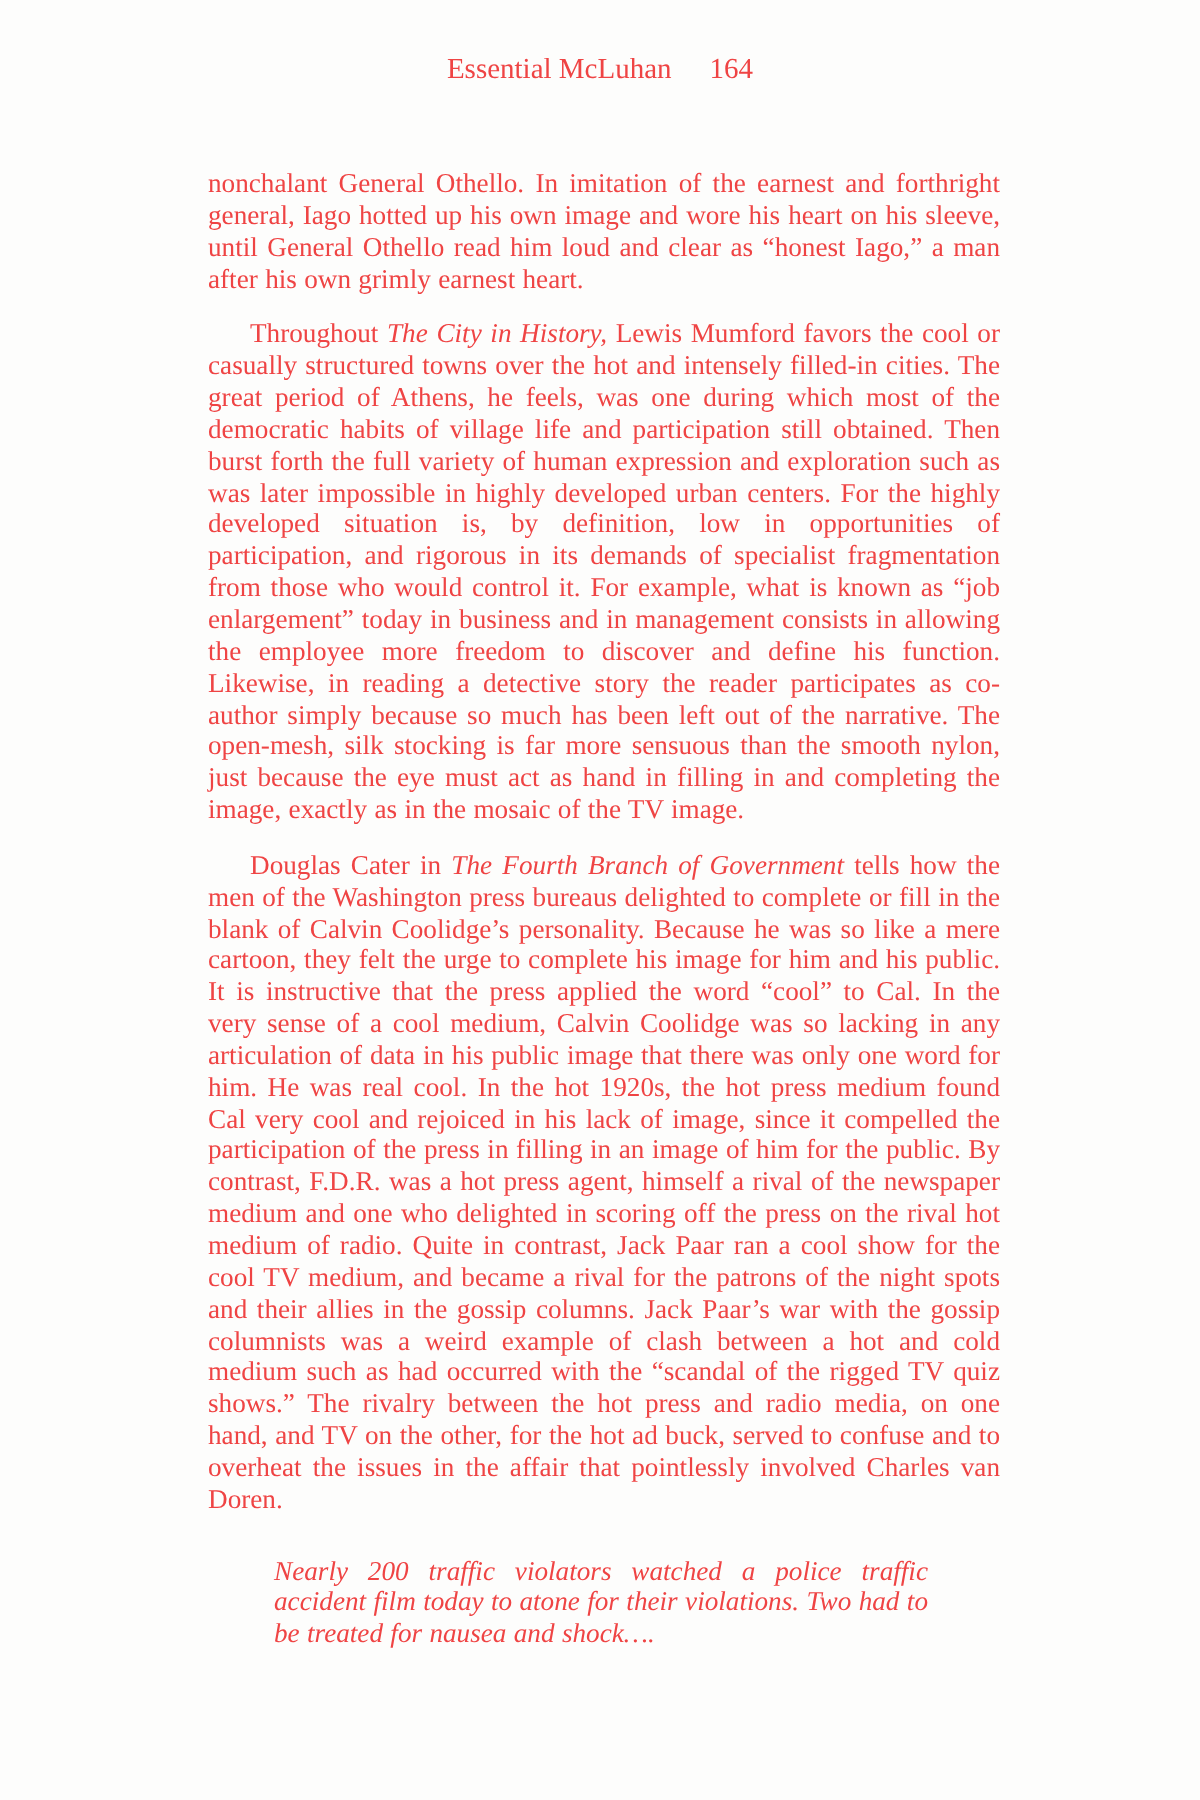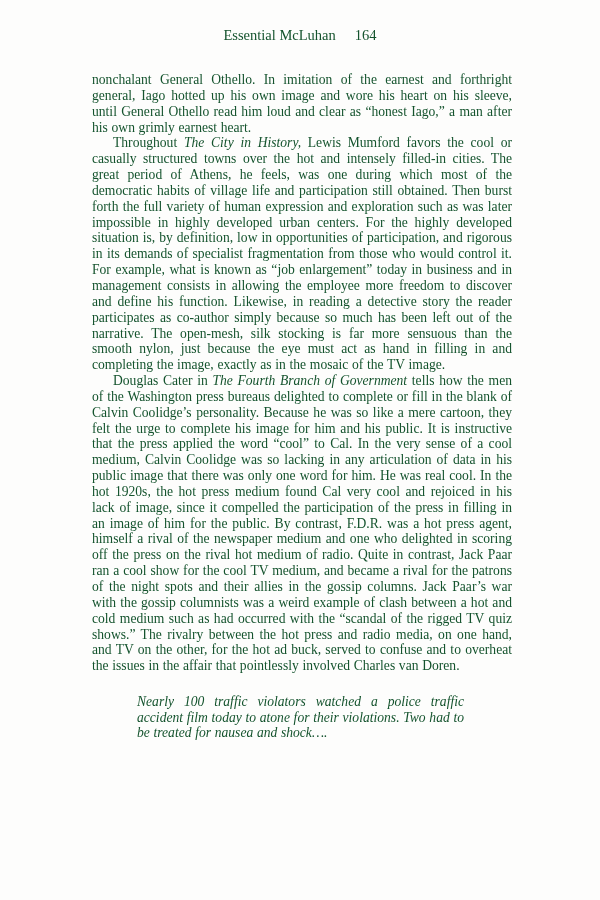--- a/index.html
+++ b/index.html
@@ -28,37 +28,37 @@
     left: 92px;
     top: 72px;
     width: 420px;
     font-size: 13.6px;
     line-height: 15.85px;
     text-align: justify;
     hyphens: none;
     -webkit-hyphens: none;
     word-spacing: 0.02em;
   }
-  .body-text p.para { margin: 0; }
+  .body-text p.para { margin: 12px; }
   .body-text p.para.indent { text-indent: 21px; }
   .ital { font-style: italic; }
   blockquote.quote {
     margin: 20px 48px 0 45px;
     font-style: italic;
     font-size: 13.6px;
     line-height: 15.5px;
     text-align: justify;
   }
 </style>
 </head>
 <body>
 
-<div class="page" style="background: rgb(253, 253, 252); color: #14532d;">
+<div class="page" style="background: rgb(253, 253, 252); color: #ef4444;">
   <div class="running-head">
     <span>Essential McLuhan</span><span class="page-number">164</span>
   </div>
   <div class="body-text">
       <p class="para"><span>nonchalant General Othello. In imitation of the earnest and forthright general, Iago hotted up his own image and wore his heart on his sleeve, until General Othello read him loud and clear as “honest Iago,” a man after his own grimly earnest heart.</span></p>
       <p class="para indent"><span>Throughout </span><span class="ital">The City in History,</span><span> Lewis Mumford favors the cool or casually structured towns over the hot and intensely filled-in cities. The great period of Athens, he feels, was one during which most of the democratic habits of village life and participation still obtained. Then burst forth the full variety of human expression and exploration such as was later impossible in highly developed urban centers. For the highly developed situation is, by definition, low in opportunities of participation, and rigorous in its demands of specialist fragmentation from those who would control it. For example, what is known as “job enlargement” today in business and in management consists in allowing the employee more freedom to discover and define his function. Likewise, in reading a detective story the reader participates as co-author simply because so much has been left out of the narrative. The open-mesh, silk stocking is far more sensuous than the smooth nylon, just because the eye must act as hand in filling in and completing the image, exactly as in the mosaic of the TV image.</span></p>
       <p class="para indent"><span>Douglas Cater in </span><span class="ital">The Fourth Branch of Government</span><span> tells how the men of the Washington press bureaus delighted to complete or fill in the blank of Calvin Coolidge’s personality. Because he was so like a mere cartoon, they felt the urge to complete his image for him and his public. It is instructive that the press applied the word “cool” to Cal. In the very sense of a cool medium, Calvin Coolidge was so lacking in any articulation of data in his public image that there was only one word for him. He was real cool. In the hot 1920s, the hot press medium found Cal very cool and rejoiced in his lack of image, since it compelled the participation of the press in filling in an image of him for the public. By contrast, F.D.R. was a hot press agent, himself a rival of the newspaper medium and one who delighted in scoring off the press on the rival hot medium of radio. Quite in contrast, Jack Paar ran a cool show for the cool TV medium, and became a rival for the patrons of the night spots and their allies in the gossip columns. Jack Paar’s war with the gossip columnists was a weird example of clash between a hot and cold medium such as had occurred with the “scandal of the rigged TV quiz shows.” The rivalry between the hot press and radio media, on one hand, and TV on the other, for the hot ad buck, served to confuse and to overheat the issues in the affair that pointlessly involved Charles van Doren.</span></p>
-      <blockquote class="quote"><span>Nearly 100 traffic violators watched a police traffic accident film today to atone for their violations. Two had to be treated for nausea and shock….</span></blockquote>
+      <blockquote class="quote"><span>Nearly 200 traffic violators watched a police traffic accident film today to atone for their violations. Two had to be treated for nausea and shock….</span></blockquote>
     </div>
 </div>
 
 </body></html>

